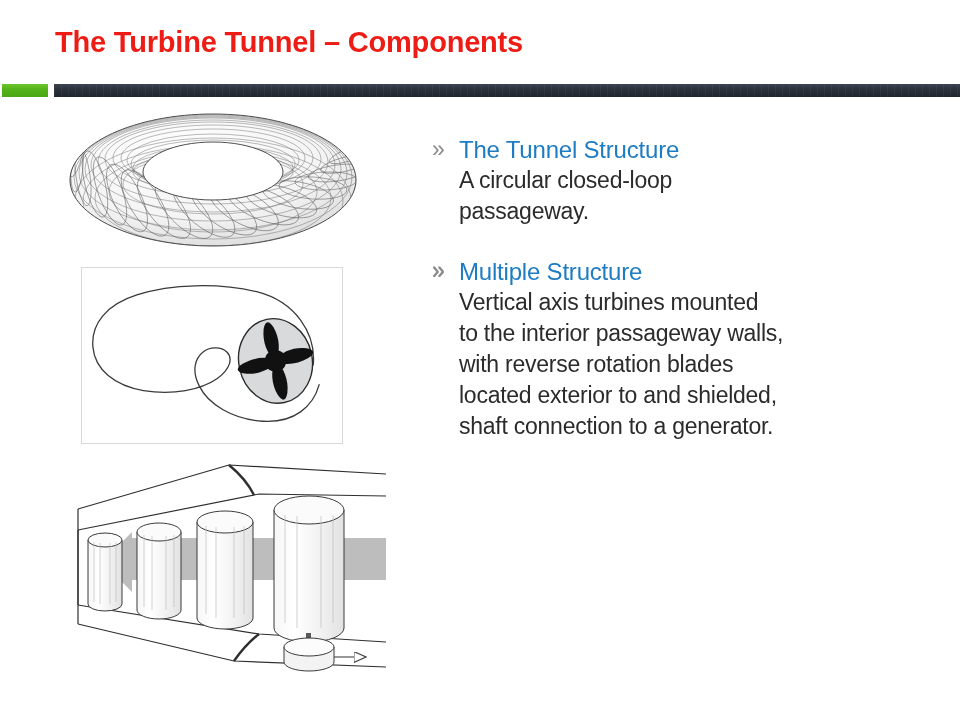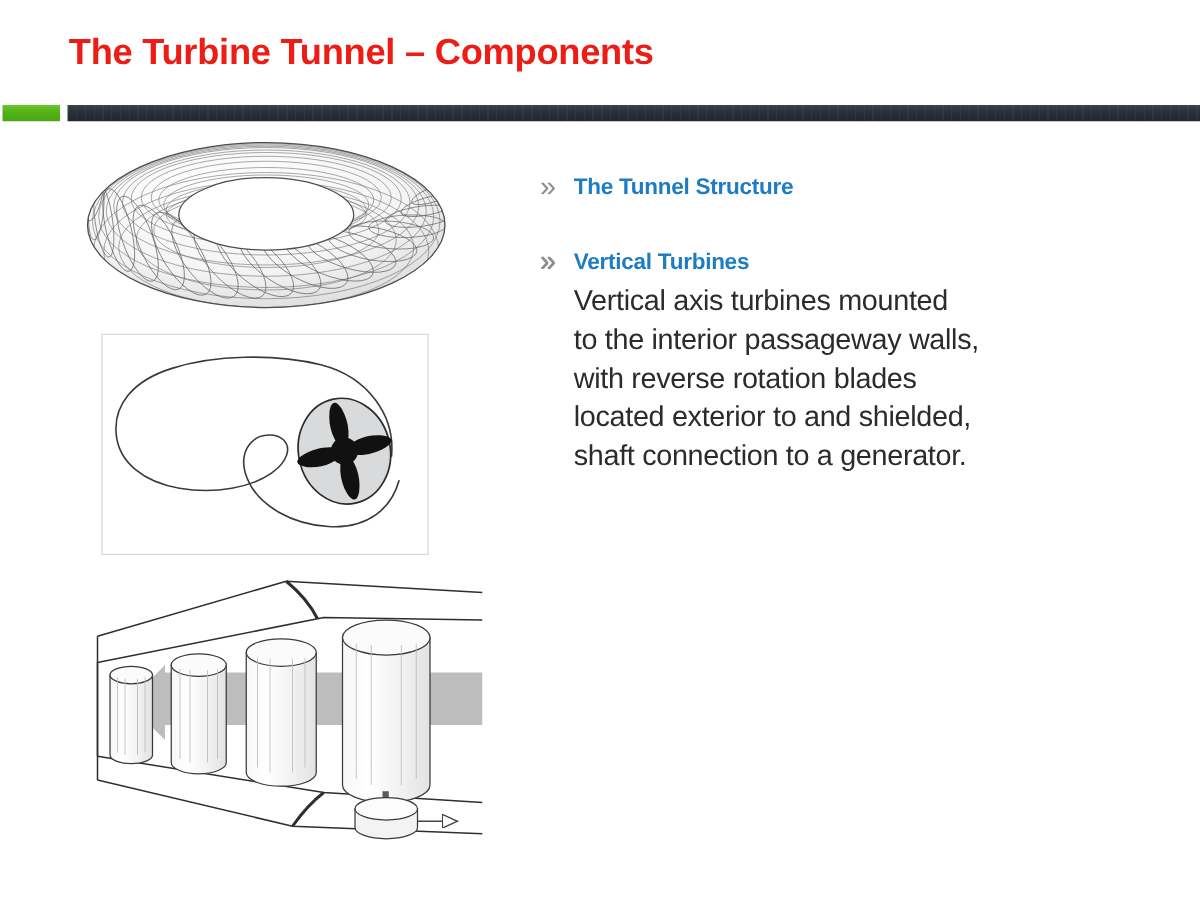--- a/index.html
+++ b/index.html
@@ -78,23 +78,23 @@
     width: 26px;
     font-size: 23px;
     line-height: 31px;
     color: #8d8d8d;
     font-weight: normal;
   }
   .bullet-body {
     margin-left: 27px;
   }
   .bullet-heading {
-    font-size: 18px;
+    font-size: 24px;
     line-height: 31px;
-    font-weight: bold;
+    font-weight: normal;
     color: #1E7CC2;
     letter-spacing: -0.2px;
     white-space: nowrap;
   }
   .bullet-text {
     font-size: 23px;
     line-height: 31px;
     color: #2b2b2b;
     white-space: pre-line;
     letter-spacing: -0.25px;
@@ -332,33 +332,35 @@
       </g>
     </svg>
   </div>
 
   <div id="bullet-column">
 
     <div class="bullet-block" id="bullet-1">
       <span class="bullet-marker">»</span>
       <div class="bullet-body">
         <div class="bullet-heading">The Tunnel Structure</div>
+        <div class="bullet-text">A circular closed-loop
+passageway.</div>
       </div>
     </div>
 
     <div class="bullet-block" id="bullet-2">
       <span class="bullet-marker">»</span>
       <div class="bullet-body">
       </div>
     </div>
 
     <div class="bullet-block" id="bullet-3">
       <span class="bullet-marker">»</span>
       <div class="bullet-body">
-        <div class="bullet-heading">Vertical Turbines</div>
+        <div class="bullet-heading">Multiple Structure</div>
         <div class="bullet-text">Vertical axis turbines mounted
 to the interior passageway walls,
 with reverse rotation blades
 located exterior to and shielded,
 shaft connection to a generator.</div>
       </div>
     </div>
 
   </div>
 

